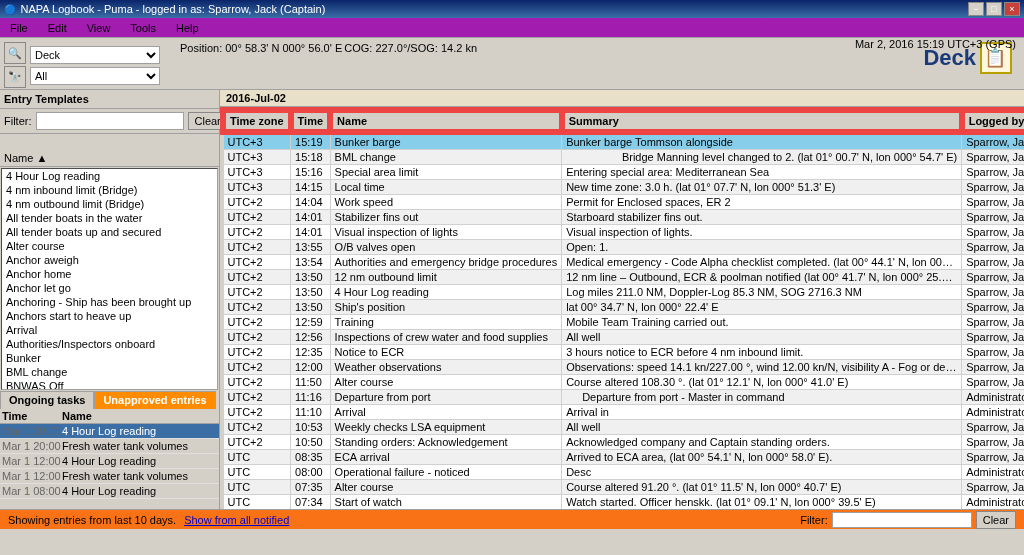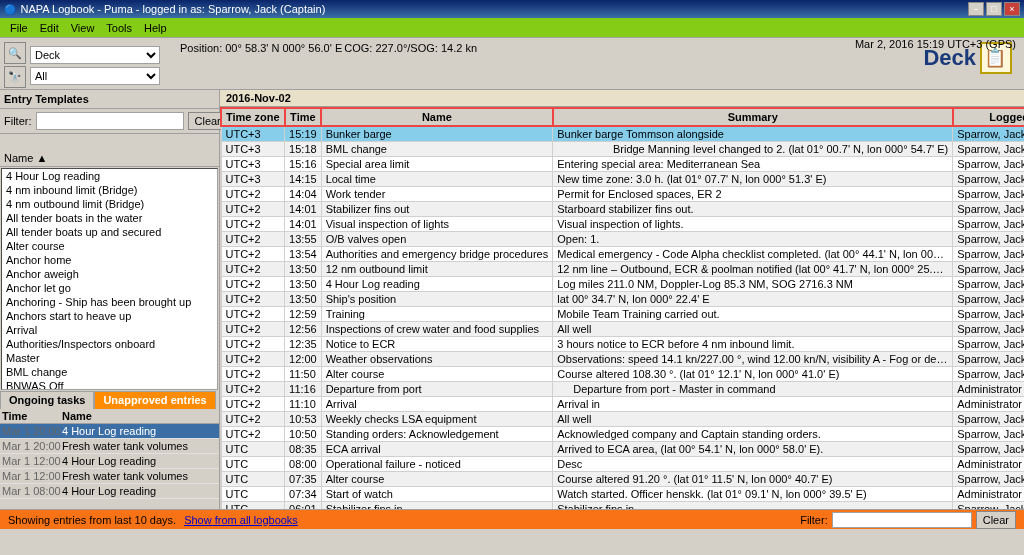--- a/index.html
+++ b/index.html
@@ -5,21 +5,21 @@
     * { box-sizing: border-box; margin: 0; padding: 0; }
     body { font-family: Arial, sans-serif; font-size: 11px; background: #d4d0c8; color: #000; width: 1024px; height: 555px; overflow: hidden; }
     
     
     .title-bar { background: linear-gradient(to bottom, #0a246a, #3a6ea5); color: white; height: 18px; display: flex; align-items: center; justify-content: space-between; padding: 0 4px; font-size: 11px; }
     .title-bar-left { display: flex; align-items: center; gap: 4px; }
     .title-bar-controls { display: flex; gap: 2px; }
     .title-btn { width: 16px; height: 14px; background: #d4d0c8; border: 1px solid #888; font-size: 9px; display: flex; align-items: center; justify-content: center; cursor: pointer; }
     
     
-    .menu-bar { background: #84cc16; height: 20px; display: flex; align-items: center; padding: 0 4px; border-bottom: 1px solid #a0a0a0; font-size: 11px; }
+    .menu-bar { background: #a21caf; height: 20px; display: flex; align-items: center; padding: 0 4px; gap: 8px; border-bottom: 1px solid #a0a0a0; font-size: 11px; }
     .menu-item { padding: 2px 6px; cursor: pointer; }
     
     
     .top-section { display: flex; height: 52px; background: #d4d0c8; border-bottom: 1px solid #a0a0a0; align-items: flex-start; padding: 4px; }
     
     .vessel-selects { display: flex; flex-direction: column; gap: 3px; margin-right: 12px; }
     .select-row { display: flex; align-items: center; gap: 4px; }
     select.vessel-select { width: 130px; height: 18px; font-size: 11px; border: 1px solid #a0a0a0; background: white; }
     
     .position-info { display: flex; flex-direction: row; gap: 2px; font-size: 11px; margin-right: auto; }
@@ -65,21 +65,21 @@
     .ongoing-cell.name { flex: 1; }
     
     
     .right-panel { flex: 1; display: flex; flex-direction: column; overflow: hidden; }
     
     .date-header { background: #e8e0c8; padding: 2px 6px; font-size: 11px; font-weight: bold; border-bottom: 1px solid #a0a0a0; }
     
     
     .log-table-container { flex: 1; overflow: auto; }
     table.log-table { width: 100%; border-collapse: collapse; font-size: 11px; }
-    table.log-table th { background: #d4d0c8; padding: 2px 4px; border: 2px solid #ef4444; font-weight: bold; text-align: center; position: sticky; top: 0; white-space: nowrap; }
+    table.log-table th { background: #d4d0c8; padding: 2px 4px; border: 6px solid #ef4444; font-weight: bold; text-align: left; position: sticky; top: 0; white-space: nowrap; }
     table.log-table td { padding: 1px 4px; border: 1px solid #d0d0d0; white-space: nowrap; overflow: hidden; }
     table.log-table tr:nth-child(even) { background: #f0f0f0; }
     table.log-table tr:nth-child(odd) { background: white; }
     table.log-table tr.highlighted { background: #87CEEB !important; }
     
     .col-tz { width: 40px; }
     .col-time { width: 40px; }
     .col-name { width: 200px; }
     .col-summary { width: auto; }
     .col-logged { width: 130px; }
@@ -172,28 +172,28 @@
       <span>Name ▲</span>
     </div>
 
     <div class="templates-list" style="height: 200px;">
     <div class="template-item">4 Hour Log reading</div>
         <div class="template-item">4 nm inbound limit (Bridge)</div>
         <div class="template-item">4 nm outbound limit (Bridge)</div>
         <div class="template-item">All tender boats in the water</div>
         <div class="template-item">All tender boats up and secured</div>
         <div class="template-item">Alter course</div>
+        <div class="template-item">Anchor aweigh</div>
         <div class="template-item">Anchor home</div>
-        <div class="template-item">Anchor aweigh</div>
         <div class="template-item">Anchor let go</div>
         <div class="template-item">Anchoring - Ship has been brought up</div>
         <div class="template-item">Anchors start to heave up</div>
         <div class="template-item">Arrival</div>
         <div class="template-item">Authorities/Inspectors onboard</div>
-        <div class="template-item">Master</div>
+        <div class="template-item">Bunker</div>
         <div class="template-item">BML change</div>
         <div class="template-item">BNWAS Off</div>
         <div class="template-item">BNWAS On</div>
       </div>
 
     <div class="bottom-tabs">
       <div class="bottom-tab active">Ongoing tasks</div>
       <div class="bottom-tab orange">Unapproved entries</div>
     </div>
 
@@ -221,21 +221,21 @@
           </div>
           <div class="ongoing-row">
             <span class="ongoing-cell time">Mar 1 08:00</span>
             <span class="ongoing-cell name">4 Hour Log reading</span>
           </div>
         </div>
     </div>
   </div>
 
   <div class="right-panel">
-    <div class="date-header">2016-Nov-02</div>
+    <div class="date-header">2016-Jul-02</div>
 
     <div class="log-table-container">
       <table class="log-table">
         <thead>
           <tr>
             <th class="col-tz">Time zone</th>
             <th class="col-time">Time</th>
             <th class="col-name">Name</th>
             <th class="col-summary">Summary</th>
             <th class="col-logged">Logged by</th>
@@ -271,21 +271,21 @@
     <td class="col-tz">UTC+3</td>
     <td class="col-time">14:15</td>
     <td class="col-name">Local time</td>
     <td class="col-summary" style="max-width:400px; overflow:hidden; text-overflow:ellipsis;">New time zone: 3.0 h. (lat 01° 07.7' N, lon 000° 51.3' E)</td>
     <td class="col-logged">Sparrow, Jack (Captain)</td>
 
   </tr>
             <tr>
     <td class="col-tz">UTC+2</td>
     <td class="col-time">14:04</td>
-    <td class="col-name">Work tender</td>
+    <td class="col-name">Work speed</td>
     <td class="col-summary" style="max-width:400px; overflow:hidden; text-overflow:ellipsis;">Permit for Enclosed spaces, ER 2</td>
     <td class="col-logged">Sparrow, Jack (Captain)</td>
 
   </tr>
             <tr>
     <td class="col-tz">UTC+2</td>
     <td class="col-time">14:01</td>
     <td class="col-name">Stabilizer fins out</td>
     <td class="col-summary" style="max-width:400px; overflow:hidden; text-overflow:ellipsis;">Starboard stabilizer fins out.</td>
     <td class="col-logged">Sparrow, Jack (Captain)</td>
@@ -453,20 +453,20 @@
   </tr>
           </tbody>
       </table>
     </div>
   </div>
 </div>
 
 <div class="status-bar">
   <div style="display:flex; gap:8px; align-items:center;">
     <span>Showing entries from last 10 days.</span>
-    <span style="color:#0000cc; cursor:pointer; text-decoration:underline;">Show from all logbooks</span>
+    <span style="color:#0000cc; cursor:pointer; text-decoration:underline;">Show from all notified</span>
   </div>
   <div class="filter-bottom">
     <span>Filter:</span>
     <input type="text" style="width: 140px; height: 16px; border: 1px solid rgb(160, 160, 160); font-size: 11px;">
     <button class="clear-btn">Clear</button>
   </div>
 </div>
 
 </body></html>

